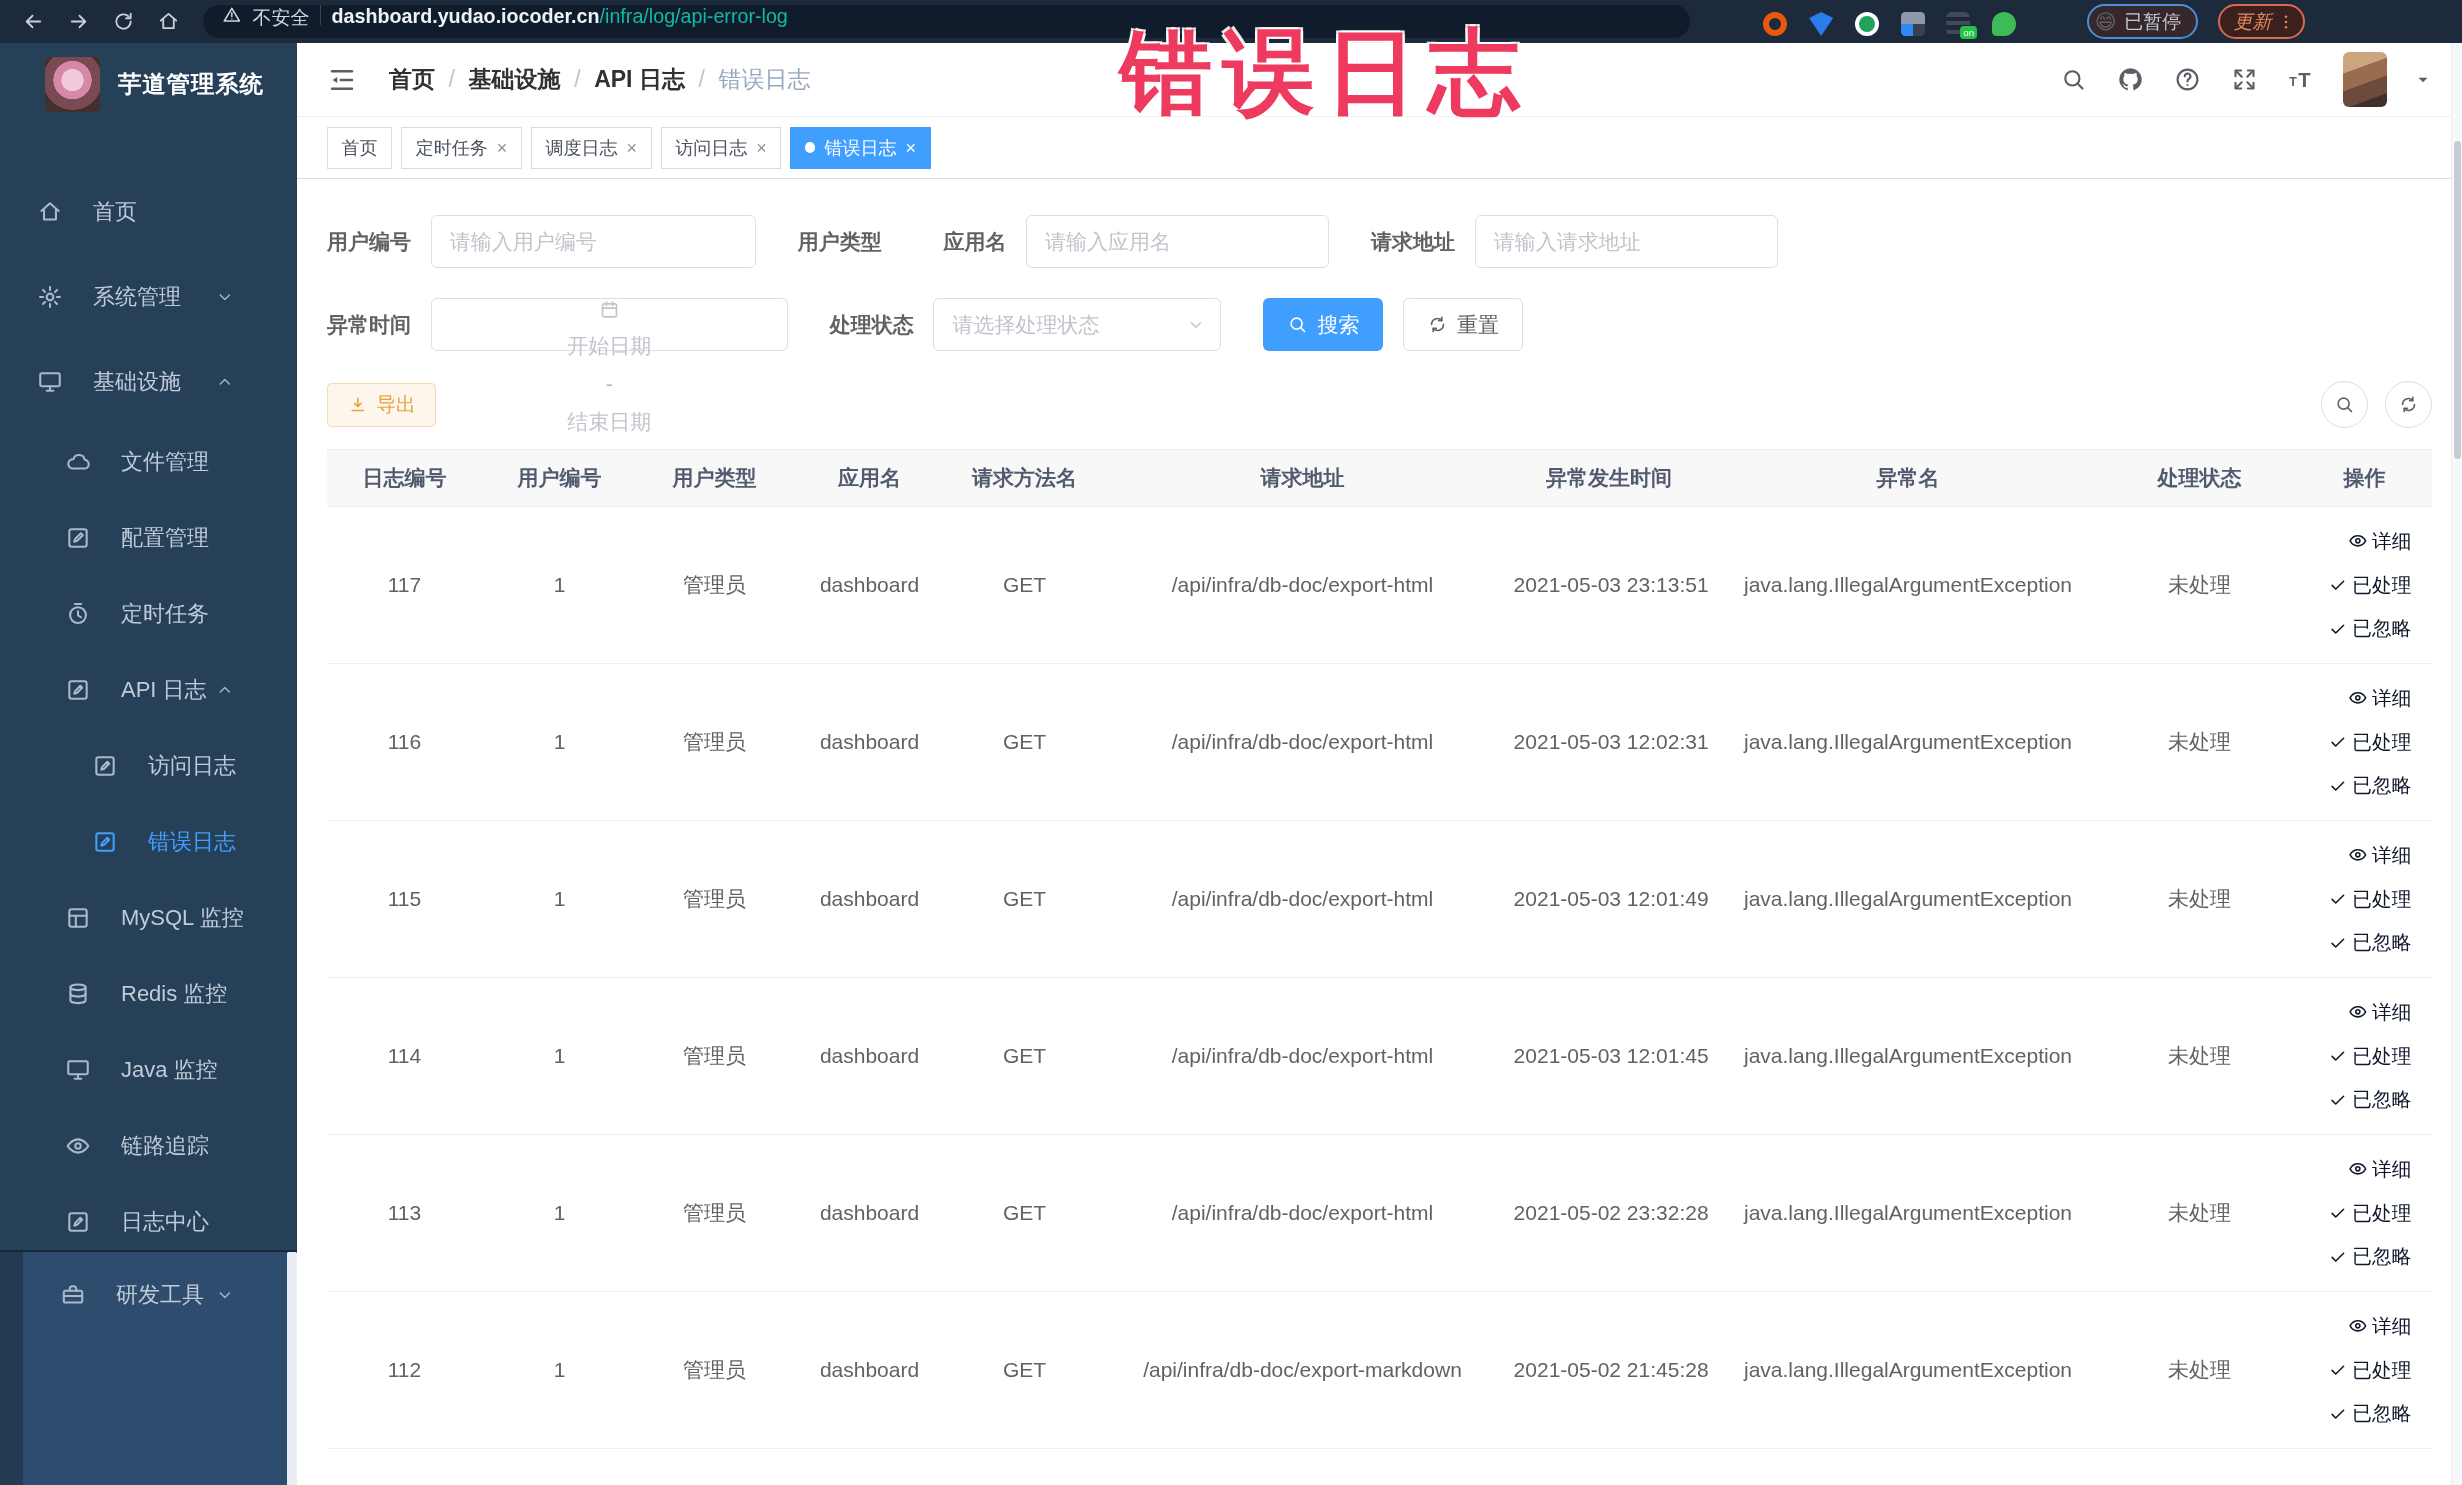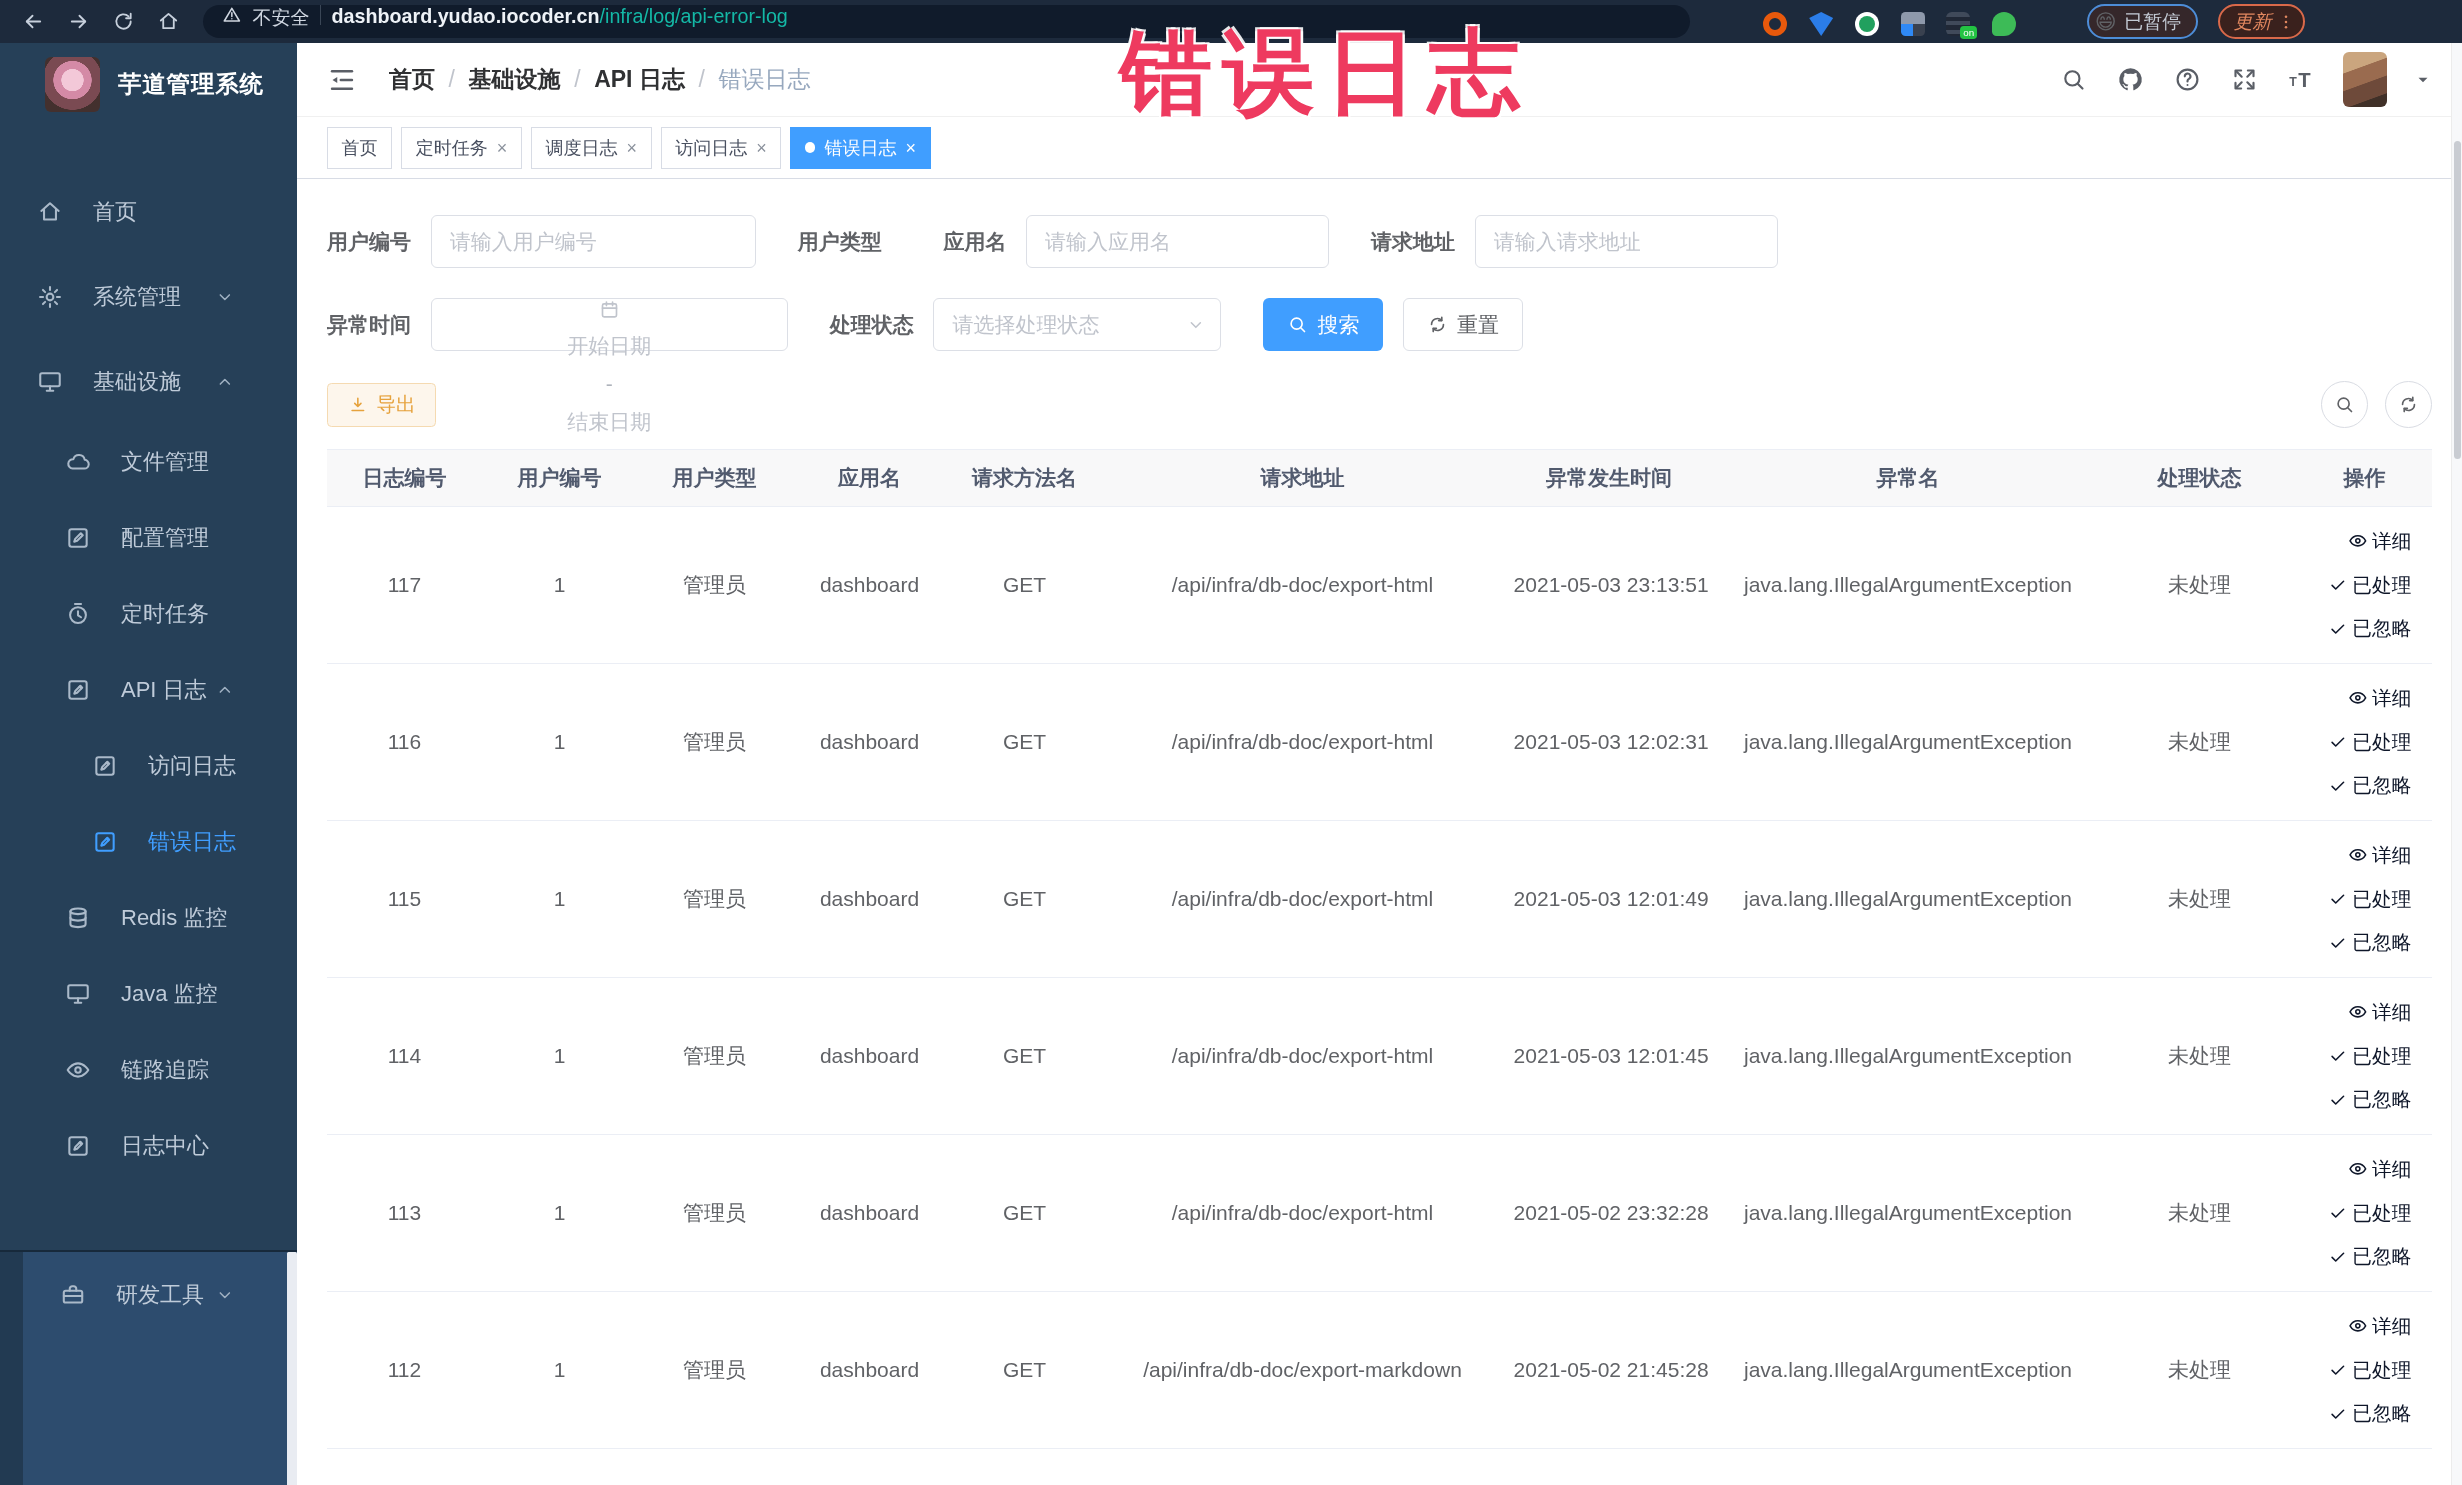--- a/index.html
+++ b/index.html
@@ -317,20 +317,29 @@
       </div>
       <div class="mi l3 active">
         <span class="ic">
           <svg viewBox="0 0 24 24" fill="none" stroke="currentColor" stroke-width="1.9" stroke-linecap="round" stroke-linejoin="round">
             <rect x="4" y="4" width="16" height="16" rx="2"></rect>
             <path d="M8.6 15.4l.9-2.6 4.7-4.7 1.7 1.7-4.7 4.7z"></path>
             <path d="M13.4 8.9l1.7 1.7"></path>
           </svg>
         </span>
         <span>错误日志</span>
+      </div>
+      <div class="mi l2">
+        <span class="ic">
+          <svg viewBox="0 0 24 24" fill="none" stroke="currentColor" stroke-width="1.9" stroke-linecap="round" stroke-linejoin="round">
+            <rect x="4" y="4" width="16" height="16" rx="2"></rect>
+            <path d="M4 10h16M10 10v10"></path>
+          </svg>
+        </span>
+        <span>MySQL 监控</span>
       </div>
       <div class="mi l2">
         <span class="ic">
           <svg viewBox="0 0 24 24" fill="none" stroke="currentColor" stroke-width="1.9" stroke-linecap="round" stroke-linejoin="round">
             <ellipse cx="12" cy="5.8" rx="7" ry="2.6"></ellipse>
             <path d="M5 5.8v6c0 1.4 3.1 2.6 7 2.6s7-1.2 7-2.6v-6"></path>
             <path d="M5 11.8v6c0 1.4 3.1 2.6 7 2.6s7-1.2 7-2.6v-6"></path>
           </svg>
         </span>
         <span>Redis 监控</span>

